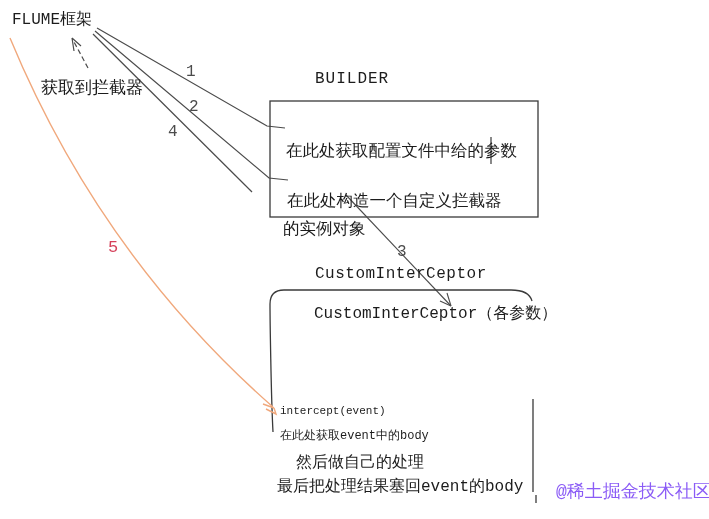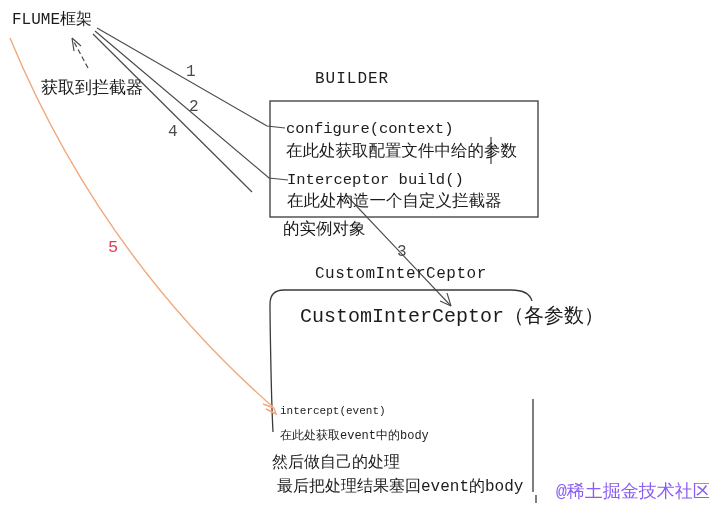--- a/index.html
+++ b/index.html
@@ -21,24 +21,24 @@
   .n4{left:168px;top:123px;}
   .n3{left:397px;top:243px;}
   .n5{left:108px;top:238px;color:#d5405a;font-size:17px;}
   .builder-title{left:315px;top:70px;font-size:16px;letter-spacing:1px;}
   .b-m1{left:286px;top:121px;font-size:15.5px;}
   .b-n1{left:286px;top:143px;font-size:16.5px;}
   .b-m2{left:287px;top:172px;font-size:15.5px;}
   .b-n2{left:287px;top:193px;font-size:16.5px;}
   .b-out{left:283px;top:221px;font-size:16.5px;}
   .c-title{left:315px;top:265px;font-size:16px;letter-spacing:0.5px;}
-  .c-ctor{left:300px;top:305px;font-size:20px;}
+  .c-ctor{left:314px;top:305px;font-size:16px;}
   .c-m1{left:280px;top:405px;font-size:11px;}
   .c-n1{left:280px;top:430px;font-size:12px;}
-  .c-n2{left:272px;top:454px;font-size:16px;}
+  .c-n2{left:296px;top:454px;font-size:16px;}
   .c-n3{left:277px;top:478px;font-size:16px;}
   .c-m2{left:286px;top:500px;font-size:15.5px;}
   .watermark{left:556px;top:482px;font-size:18px;color:#8b5cf6;}
 </style>
 </head>
 <body>
 
 <div id="canvas">
 
   <svg id="strokes" viewBox="0 0 709 519">
@@ -68,23 +68,21 @@
   <div class="t flume">FLUME框架</div>
   <div class="t getint">获取到拦截器</div>
 
   <div class="t num n1">1</div>
   <div class="t num n2">2</div>
   <div class="t num n4">4</div>
   <div class="t num n3">3</div>
   <div class="t num n5">5</div>
 
   <div class="t builder-title">BUILDER</div>
-  <div class="t b-m1">configure(context)</div>
   <div class="t b-n1">在此处获取配置文件中给的参数</div>
-  <div class="t b-m2">Interceptor build()</div>
   <div class="t b-n2">在此处构造一个自定义拦截器</div>
   <div class="t b-out">的实例对象</div>
 
   <div class="t c-title">CustomInterCeptor</div>
   <div class="t c-ctor">CustomInterCeptor（各参数）</div>
   <div class="t c-m1">intercept(event)</div>
   <div class="t c-n1">在此处获取event中的body</div>
   <div class="t c-n2">然后做自己的处理</div>
   <div class="t c-n3">最后把处理结果塞回event的body</div>
 

